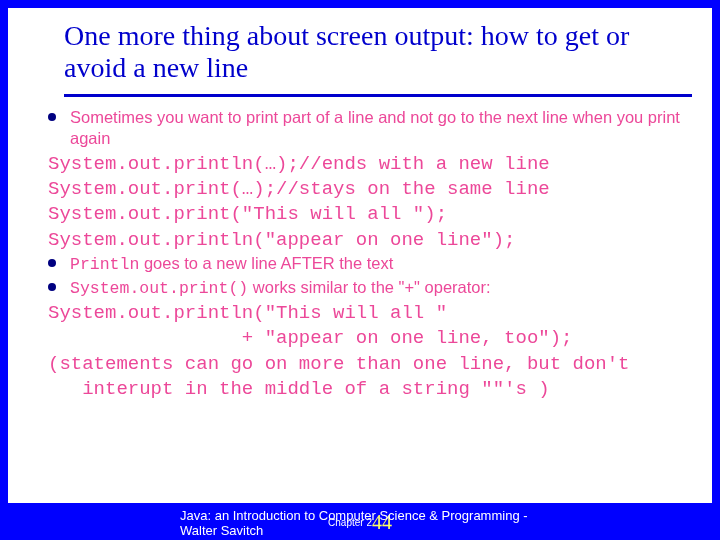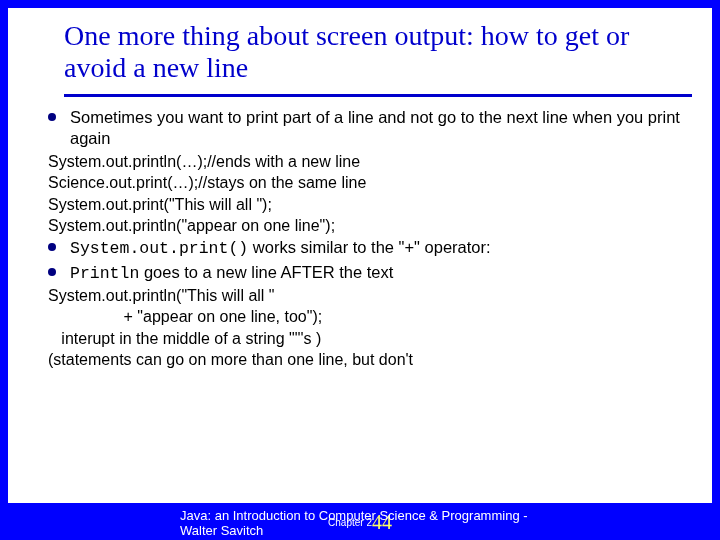--- a/index.html
+++ b/index.html
@@ -28,40 +28,40 @@
   }
   .underline {
     height: 3px;
     background: #0000cc;
     margin: 4px 20px 10px 56px;
   }
   .body {
     padding: 0 28px 0 40px;
     font-size: 16.5px;
     line-height: 1.28;
-    color: #000000;
+    color: #ec4899;
   }
   .bullet {
     display: flex;
     align-items: flex-start;
     margin-bottom: 2px;
   }
   .bullet .dot {
     width: 8px;
     height: 8px;
     background: #000080;
     border-radius: 50%;
     flex-shrink: 0;
     margin-top: 6px;
     margin-right: 14px;
   }
   .bullet .txt { flex: 1; }
   .mono {
-    font-family: Liberation Sans, sans-serif;
-    font-size: 16px;
+    font-family: Liberation Mono, monospace;
+    font-size: 19px;
     white-space: pre;
     margin-bottom: 1px;
   }
   .mono-inline {
     font-family: "Courier New", Courier, monospace;
   }
   .footer {
     position: absolute;
     bottom: 6px;
     left: 0;
@@ -94,40 +94,40 @@
 
   <div class="body">
 
     <div class="bullet">
       <div class="dot"></div>
       <div class="txt">Sometimes you want to print part of a line and not go to the next line when you print again</div>
     </div>
 
 
     <div class="mono">System.out.println(…);//ends with a new line</div>
-    <div class="mono">Science.out.print(…);//stays on the same line</div>
+    <div class="mono">System.out.print(…);//stays on the same line</div>
 
 
     <div class="mono">System.out.print("This will all ");</div>
     <div class="mono">System.out.println("appear on one line");</div>
 
     <div class="bullet">
       <div class="dot"></div>
-      <div class="txt"><span class="mono-inline">System.out.print()</span><span> works similar to the "+" operator:</span></div>
+      <div class="txt"><span class="mono-inline">Println</span><span> goes to a new line AFTER the text</span></div>
     </div>
 
     <div class="bullet">
       <div class="dot"></div>
-      <div class="txt"><span class="mono-inline">Println</span><span> goes to a new line AFTER the text</span></div>
+      <div class="txt"><span class="mono-inline">System.out.print()</span><span> works similar to the "+" operator:</span></div>
     </div>
 
     <div class="mono">System.out.println("This will all "</div>
     <div class="mono">                 + "appear on one line, too");</div>
+    <div class="mono">(statements can go on more than one line, but don't</div>
     <div class="mono">   interupt in the middle of a string ""'s )</div>
-    <div class="mono">(statements can go on more than one line, but don't</div>
 
   </div>
 </div>
 
 <div class="footer">
   <span>Chapter 2</span>
   <span class="center">Java: an Introduction to Computer Science &amp; Programming - Walter Savitch</span>
   <span class="page">44</span>
 </div>
 

